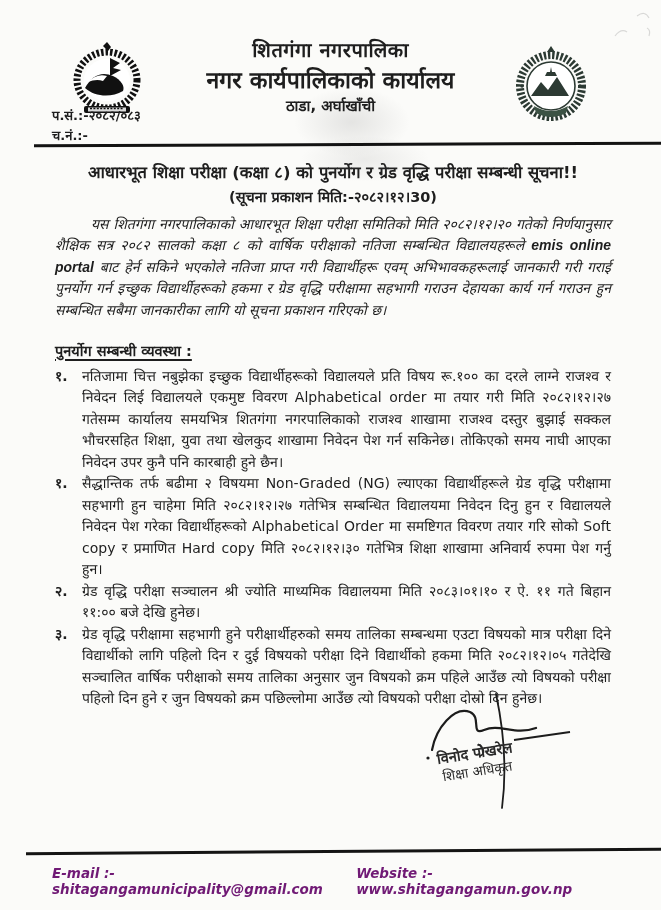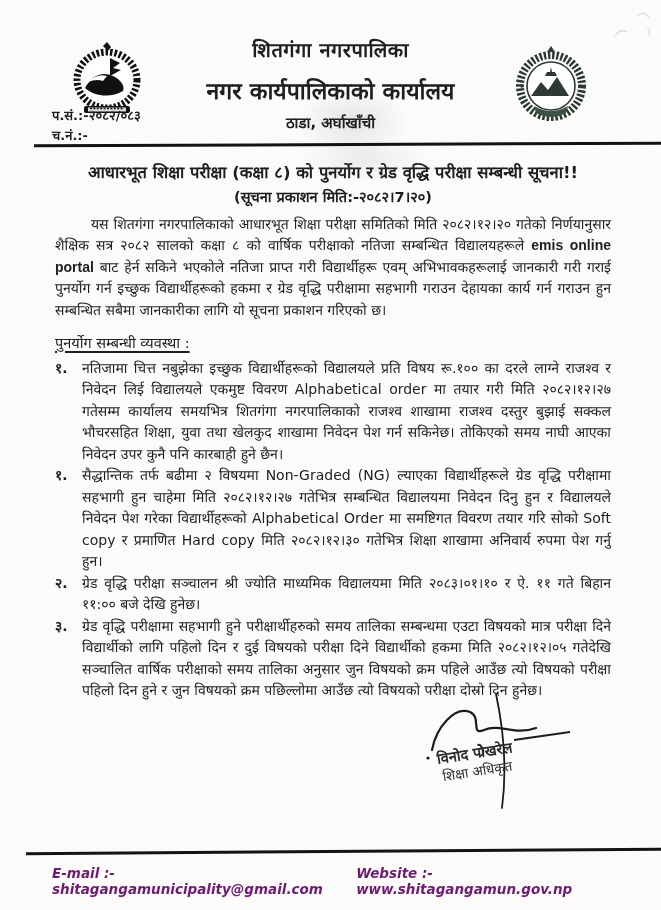--- a/index.html
+++ b/index.html
@@ -12,37 +12,37 @@
     font-family:"DejaVu Sans",sans-serif;
     overflow:hidden;
     box-shadow:0 0 6px rgba(0,0,0,.25);
   }
   
   .header{position:relative;height:148px;}
   .logo-left{position:absolute;left:72px;top:42px;width:70px;height:84px;}
   .logo-right{position:absolute;left:514px;top:46px;width:74px;height:86px;}
   .head-center{position:absolute;left:150px;right:150px;top:38px;text-align:center;line-height:1.25;}
   .muni{font-size:20px;font-weight:600;letter-spacing:.5px;}
-  .office{font-size:23px;font-weight:700;margin-top:14px;}
-  .place{font-size:15px;font-weight:600;margin-top:8px;}
+  .office{font-size:23px;font-weight:700;margin-top:3px;}
+  .place{font-size:15px;font-weight:600;margin-top:2px;}
   .province{font-size:15px;font-weight:600;}
   .refblock{position:absolute;left:52px;top:106px;font-size:13px;font-weight:700;line-height:1.55;}
   .divider{position:absolute;left:34px;right:0;top:143px;border-top:3.5px solid #131313;transform:rotate(-.25deg);}
   .ghost1{position:absolute;left:292px;top:86px;width:120px;height:72px;pointer-events:none;
     background:radial-gradient(ellipse at center,rgba(115,115,115,.17),rgba(115,115,115,0) 68%);}
   .ghost2{position:absolute;left:300px;top:136px;width:130px;height:46px;pointer-events:none;
     background:radial-gradient(ellipse at center,rgba(115,115,115,.12),rgba(115,115,115,0) 70%);}
   .corner-marks{position:absolute;right:6px;top:6px;width:48px;height:40px;opacity:.35;}
   
   .content{padding:6px 50px 0 55px;font-size:14px;line-height:21.5px;}
   .title{text-align:center;font-weight:700;font-size:16.5px;line-height:22px;margin:8px 0 3px;}
   .pubdate{text-align:center;font-weight:700;font-size:14.5px;margin:0 0 5px;}
-  .intro{text-align:justify;text-indent:36px;margin:0 0 3px;}
+  .intro{text-align:justify;text-indent:36px;margin:0 0 3px;font-style:italic;}
   .intro b{font-family:"Liberation Sans",sans-serif;}
-  .sec-heading{font-weight:400;font-size:14.5px;margin:12px 0 3px;
+  .sec-heading{font-weight:700;font-size:14.5px;margin:20px 0 3px;
     text-decoration:underline;text-underline-offset:3px;text-decoration-thickness:1.5px;}
   .item{display:flex;gap:7px;margin:0;}
   .item .num{flex:none;width:20px;font-weight:600;}
   .item .txt{flex:1;text-align:justify;}
   
   .sigblock{position:absolute;left:400px;top:692px;width:210px;height:120px;}
   .sig-svg{position:absolute;left:18px;top:0;}
   .sig-name{position:absolute;left:38px;top:52px;transform:rotate(-9deg);
     font-size:14.5px;font-weight:600;color:#2b2b2b;text-align:center;line-height:1.3;}
   .sig-title{font-size:13.5px;font-weight:500;}
@@ -98,21 +98,21 @@
       <div>प.सं.:-२०८२/०८३</div>
       <div>च.नं.:-</div>
     </div>
 
     <div class="divider"></div>
   </div>
 
   <div class="content">
 
     <div class="title">आधारभूत शिक्षा परीक्षा (कक्षा ८) को पुनर्योग र ग्रेड वृद्धि परीक्षा सम्बन्धी सूचना!!</div>
-    <div class="pubdate">(सूचना प्रकाशन मिति:-२०८२।7।२०)</div>
+    <div class="pubdate">(सूचना प्रकाशन मिति:-२०८२।१२।30)</div>
 
     <p class="intro"><span>यस शितगंगा नगरपालिकाको आधारभूत शिक्षा परीक्षा समितिको मिति २०८२।१२।२० गतेको निर्णयानुसार शैक्षिक सत्र २०८२ सालको कक्षा ८ को वार्षिक परीक्षाको नतिजा सम्बन्धित विद्यालयहरूले </span><b>emis online portal</b><span> बाट हेर्न सकिने भएकोले नतिजा प्राप्त गरी विद्यार्थीहरू एवम् अभिभावकहरूलाई जानकारी गरी गराई पुनर्योग गर्न इच्छुक विद्यार्थीहरूको हकमा र ग्रेड वृद्धि परीक्षामा सहभागी गराउन देहायका कार्य गर्न गराउन हुन सम्बन्धित सबैमा जानकारीका लागि यो सूचना प्रकाशन गरिएको छ।</span></p>
 
     <div class="sec-heading">पुनर्योग सम्बन्धी व्यवस्था :</div>
 
     <div class="item">
       <span class="num">१.</span>
       <span class="txt">नतिजामा चित्त नबुझेका इच्छुक विद्यार्थीहरूको विद्यालयले प्रति विषय रू.१०० का दरले लाग्ने राजश्व र निवेदन लिई विद्यालयले एकमुष्ट विवरण Alphabetical order मा तयार गरी मिति २०८२।१२।२७ गतेसम्म कार्यालय समयभित्र शितगंगा नगरपालिकाको राजश्व शाखामा राजश्व दस्तुर बुझाई सक्कल भौचरसहित शिक्षा, युवा तथा खेलकुद शाखामा निवेदन पेश गर्न सकिनेछ। तोकिएको समय नाघी आएका निवेदन उपर कुनै पनि कारबाही हुने छैन।</span>
     </div>
 

